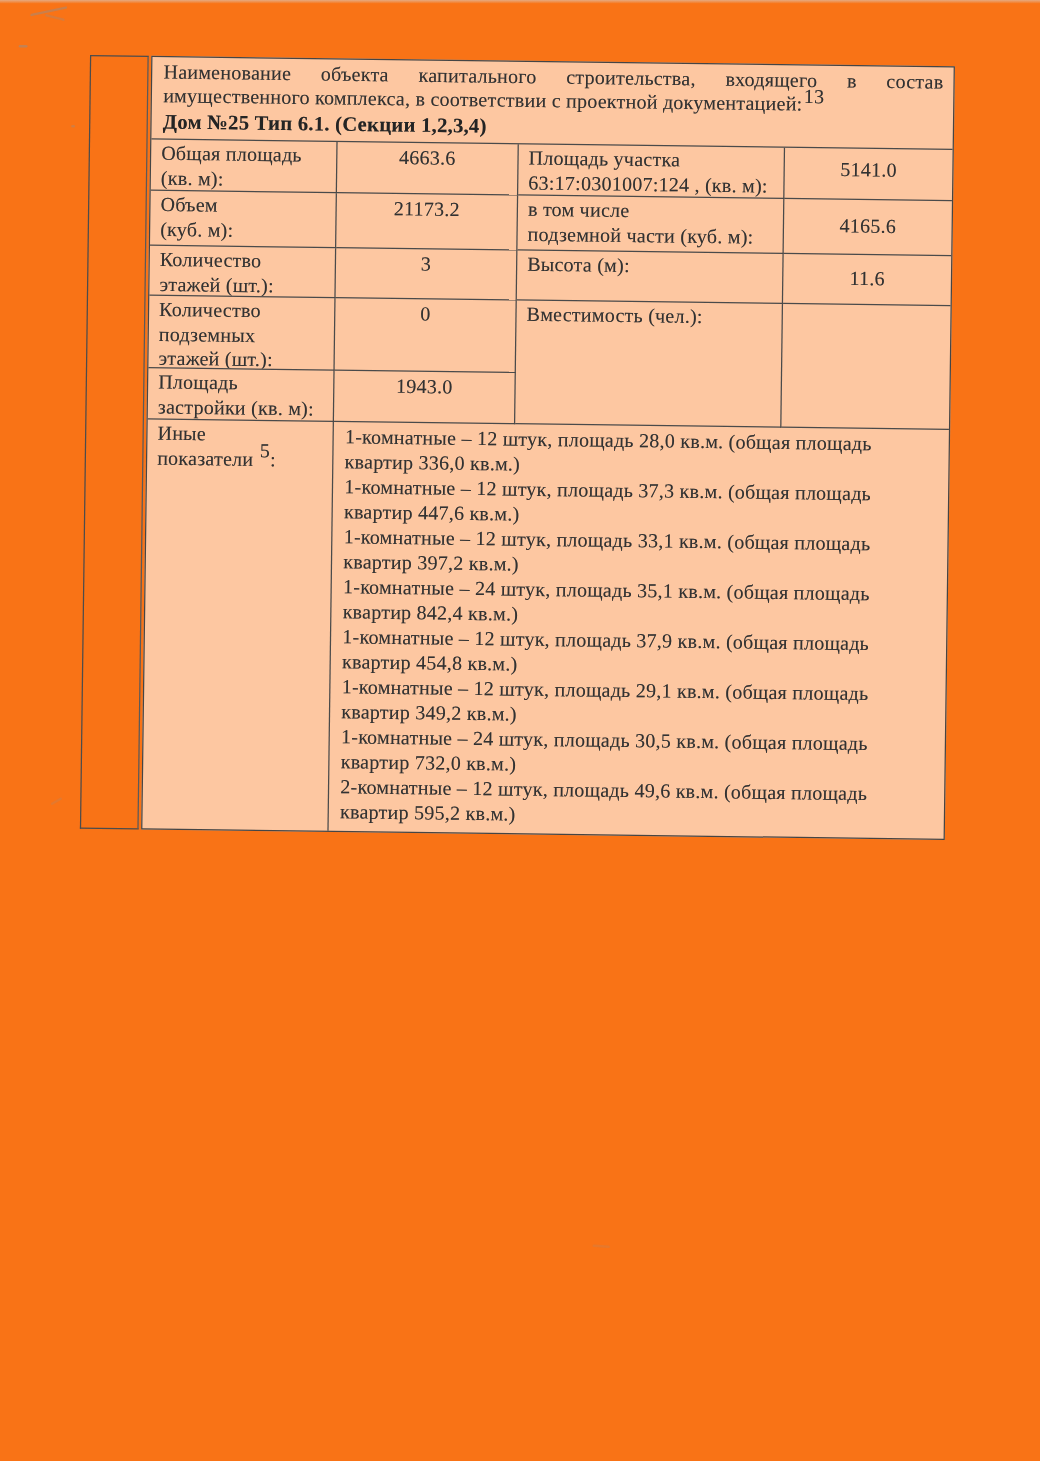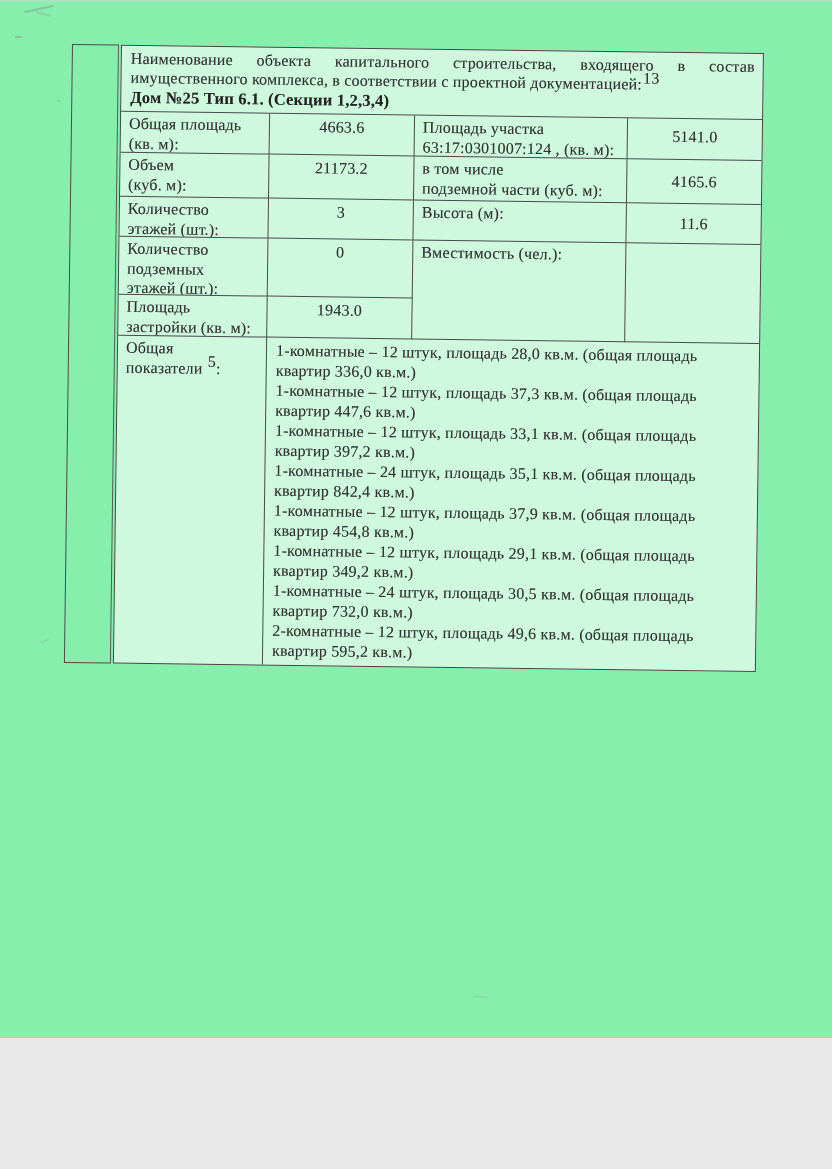--- a/index.html
+++ b/index.html
@@ -1,21 +1,21 @@
 <!DOCTYPE html>
 <html lang="ru"><head>
 <meta charset="utf-8">
 <style>
   html,body{margin:0;padding:0;}
   body{background:#e8e8e8;}
   .page{
     position:relative;
-    width:832px;height:1038px;
+    width:832px;height:1169px;
     margin:0 auto;
-    background:#86efac;
+    background:#f97316;
     overflow:hidden;
     font-family:"Liberation Serif","DejaVu Serif",serif;
     color:#323232;
   }
   .page::before{ 
     content:"";position:absolute;left:0;top:0;width:100%;height:3px;
     background:linear-gradient(#d7d7d7,rgba(255,255,255,0));opacity:.55;
   }
   
   .speck{position:absolute;background:#8f8f8f;opacity:.45;border-radius:1px;}
@@ -124,21 +124,21 @@
 подземных
 этажей (шт.):</div>
         <div class="cell val" style="grid-area:4/2/5/3">0</div>
         <div class="cell lbl" style="grid-area:4/3/6/4">Вместимость (чел.):</div>
         <div class="cell val no-r" style="grid-area:4/4/6/5"></div>
 
         <div class="cell lbl" style="grid-area:5/1/6/2">Площадь
 застройки (кв. м):</div>
         <div class="cell val" style="grid-area:5/2/6/3">1943.0</div>
 
-        <div class="cell lbl no-b" style="grid-area:6/1/7/2"><span>Общая
+        <div class="cell lbl no-b" style="grid-area:6/1/7/2"><span>Иные
 показатели</span> <sup>5</sup><span>:</span></div>
         <div class="cell no-r no-b other-list" style="grid-area:6/2/7/5">
           <div class="item">1-комнатные – 12 штук, площадь 28,0 кв.м. (общая площадь квартир 336,0 кв.м.)</div>
           <div class="item">1-комнатные – 12 штук, площадь 37,3 кв.м. (общая площадь квартир 447,6 кв.м.)</div>
           <div class="item">1-комнатные – 12 штук, площадь 33,1 кв.м. (общая площадь квартир 397,2 кв.м.)</div>
           <div class="item">1-комнатные – 24 штук, площадь 35,1 кв.м. (общая площадь квартир 842,4 кв.м.)</div>
           <div class="item">1-комнатные – 12 штук, площадь 37,9 кв.м. (общая площадь квартир 454,8 кв.м.)</div>
           <div class="item">1-комнатные – 12 штук, площадь 29,1 кв.м. (общая площадь квартир 349,2 кв.м.)</div>
           <div class="item">1-комнатные – 24 штук, площадь 30,5 кв.м. (общая площадь квартир 732,0 кв.м.)</div>
           <div class="item">2-комнатные – 12 штук, площадь 49,6 кв.м. (общая площадь квартир 595,2 кв.м.)</div>

